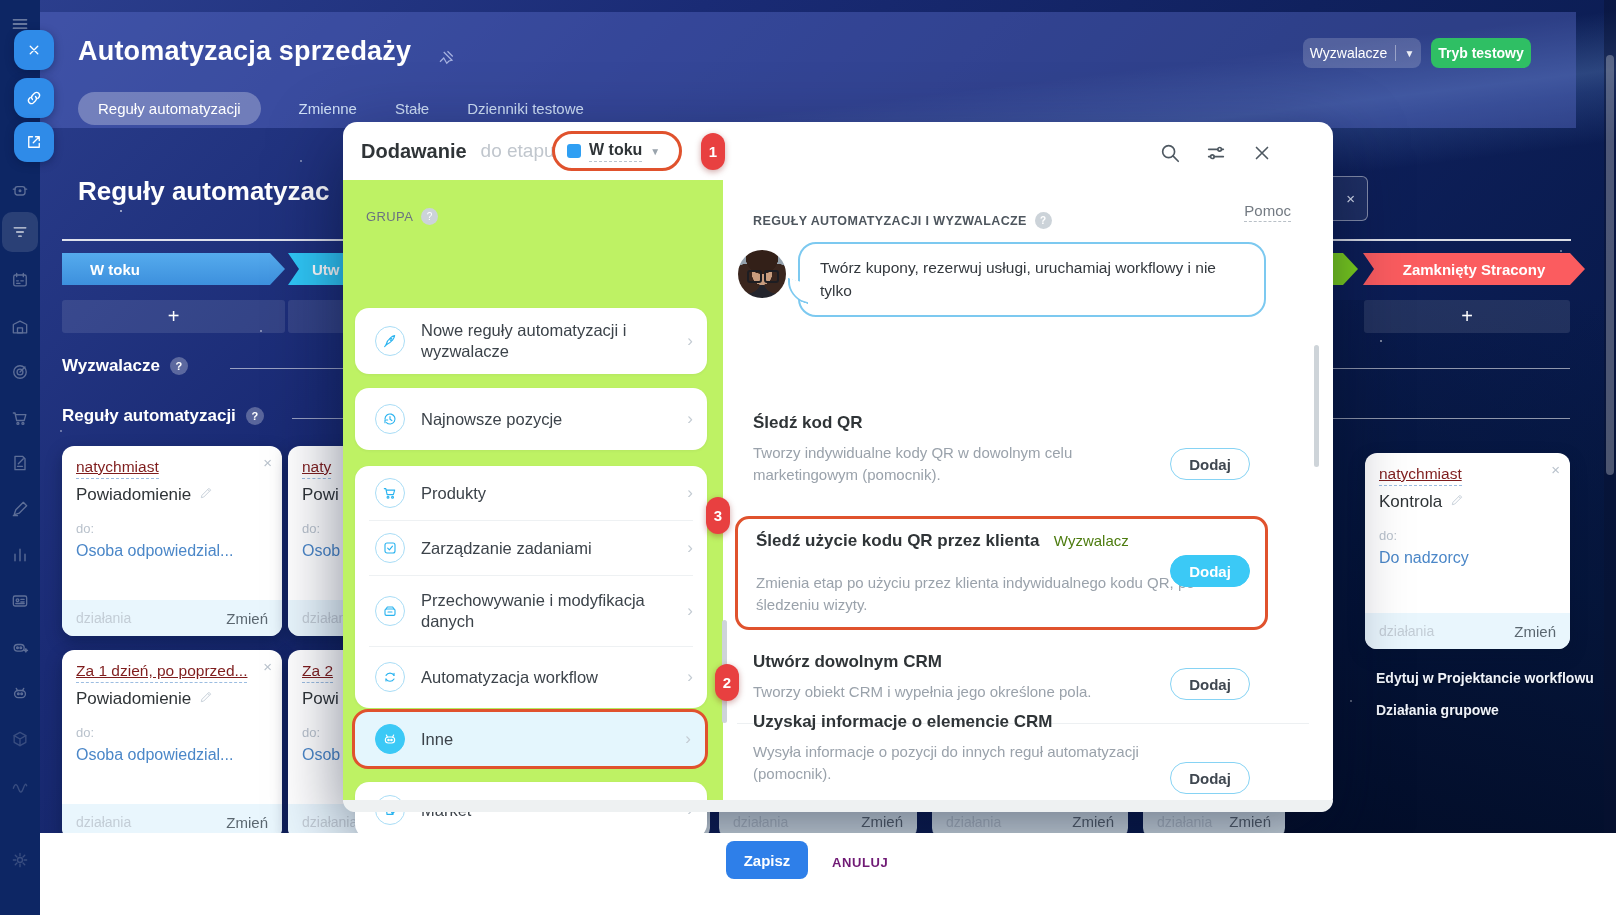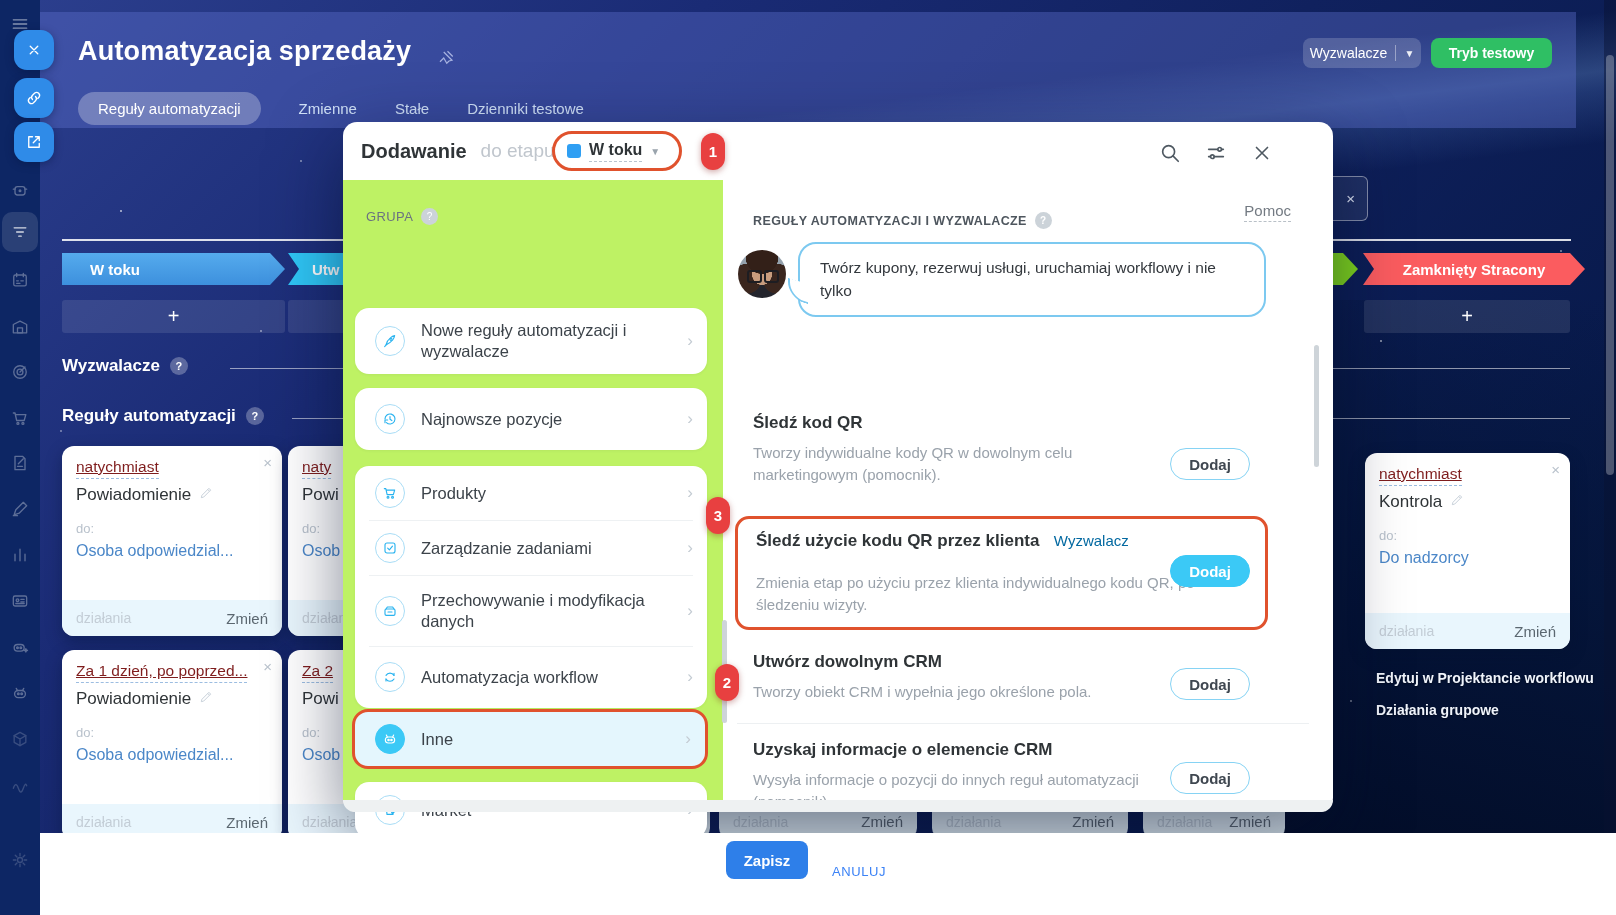--- a/index.html
+++ b/index.html
@@ -31,21 +31,21 @@
   .page-title{left:78px;top:36px;color:#fff;font-size:27px;font-weight:bold;letter-spacing:.2px;display:flex;align-items:center;gap:26px;}
   .pin{width:18px;height:18px;opacity:.75;} .pin svg{width:18px;height:18px;stroke:#cdd6f7;fill:none;stroke-width:1.6;}
   .tabs{left:78px;top:92px;display:flex;align-items:center;gap:38px;height:33px;}
   .tab{color:#cfe0f7;font-size:15px;cursor:pointer;white-space:nowrap;}
   .tab.active{background:rgba(255,255,255,.28);color:#fff;border-radius:17px;padding:8px 20px;}
   .hdr-btn{top:38px;height:30px;border-radius:8px;display:flex;align-items:center;justify-content:center;
     font-size:14px;color:#fff;cursor:pointer;}
   .ext{left:1303px;width:118px;background:rgba(255,255,255,.18);gap:8px;}
   .ext .sep{width:1px;height:16px;background:rgba(255,255,255,.4);}
   .ext .car{font-size:10px;opacity:.9;}
-  .test{left:1431px;width:121px;background:#2fbf64;font-weight:bold;}
+  .test{left:1431px;width:100px;background:#2fbf64;font-weight:bold;}
   
   .board-heading{left:78px;top:176px;color:#fff;font-size:26px;font-weight:bold;}
   .hline{height:2px;background:rgba(255,255,255,.85);}
   .sec-label{color:#fff;font-size:17px;font-weight:bold;display:flex;align-items:center;gap:10px;}
   .qmark{width:18px;height:18px;border-radius:50%;background:rgba(255,255,255,.28);color:#fff;font-size:11px;
     display:inline-flex;align-items:center;justify-content:center;}
   .sline{height:1px;background:rgba(255,255,255,.55);}
   .col-head{top:253px;height:32px;color:#fff;font-size:15px;font-weight:bold;display:flex;align-items:center;}
   .arrow-r{clip-path:polygon(0 0,calc(100% - 15px) 0,100% 50%,calc(100% - 15px) 100%,0 100%);}
   .arrow-b{clip-path:polygon(0 0,calc(100% - 15px) 0,100% 50%,calc(100% - 15px) 100%,0 100%,11px 50%);}
@@ -111,35 +111,35 @@
       linear-gradient(180deg,#8d9aa6,#aab6bf);}
   .avatar::after{content:"";position:absolute;left:9px;top:20px;width:11px;height:9px;border:2px solid #1d1d22;border-radius:3px;
     box-shadow:17px 0 0 -2px #fff0,0 0 0 0 #0000; }
   .avatar::before{content:"";position:absolute;left:26px;top:20px;width:11px;height:9px;border:2px solid #1d1d22;border-radius:3px;}
   .bubble{position:absolute;left:75px;top:62px;width:468px;min-height:44px;border:2px solid #7cc9f0;border-radius:18px;
     background:#fff;padding:12px 20px;box-sizing:border-box;font-size:15.5px;color:#33383d;line-height:1.5;}
   .bubble::before{content:"";position:absolute;left:-12px;bottom:14px;width:18px;height:18px;background:#fff;
     border-left:2px solid #7cc9f0;border-bottom:2px solid #7cc9f0;border-bottom-left-radius:16px;transform:skewY(18deg);}
   .r-item{position:absolute;left:30px;width:590px;}
   .ri-title{font-size:17px;font-weight:bold;color:#2f3437;}
-  .ri-tag{font-size:15px;color:#0369a1;font-weight:normal;margin-left:10px;}
+  .ri-tag{font-size:15px;color:#4d7c0f;font-weight:normal;margin-left:10px;}
   .ri-desc{font-size:15px;color:#9aa2ab;line-height:1.45;margin-top:9px;}
   .dodaj{position:absolute;width:78px;height:30px;border:1.5px solid #86d3f4;border-radius:16px;background:#fff;
     color:#3f4750;font-size:15px;font-weight:bold;display:flex;align-items:center;justify-content:center;cursor:pointer;}
   .dodaj.fill{background:#3bc9f6;border-color:#3bc9f6;color:#fff;}
   .r-div{position:absolute;left:14px;right:24px;height:1px;background:#edf0f2;}
   .hl-box{position:absolute;left:12px;top:336px;width:533px;height:114px;border:3.5px solid #e0522d;border-radius:14px;
     background:#fff;box-sizing:border-box;z-index:5;}
   .rl-scroll{position:absolute;right:14px;top:165px;width:5px;height:122px;border-radius:3px;background:#ced4d9;}
   .m-bottom{position:absolute;left:0;right:0;bottom:0;height:12px;background:#eef1f2;border-radius:0 0 14px 14px;}
   
   .bottombar{left:40px;top:833px;width:1576px;height:82px;background:#fff;z-index:25;}
   .save{position:absolute;left:686px;top:8px;width:82px;height:38px;background:#2e7fe9;border-radius:8px;color:#fff;
     font-size:15px;font-weight:bold;display:flex;align-items:center;justify-content:center;cursor:pointer;}
-  .cancel{position:absolute;left:792px;top:31px;font-size:13px;font-weight:normal;color:#3b82f6;letter-spacing:.6px;cursor:pointer;}
+  .cancel{position:absolute;left:792px;top:22px;font-size:13px;font-weight:bold;color:#701a75;letter-spacing:.6px;cursor:pointer;}
   
   .pg-track{right:0;top:0;width:12px;height:833px;background:rgba(8,18,48,.45);z-index:45;}
   .pg-thumb{position:absolute;right:2px;top:55px;width:8px;height:420px;border-radius:4px;background:rgba(255,255,255,.28);}
 </style>
 </head>
 <body>
 
 <div class="stage">
   <div class="abs aurora"></div>
   <div class="abs ocean"></div>
@@ -160,20 +160,21 @@
   </div>
   <div class="abs hdr-btn ext">
     <span>Wyzwalacze</span>
     <span class="sep"></span>
     <span class="car">▼</span>
   </div>
   <div class="abs hdr-btn test">
     <span>Tryb testowy</span>
   </div>
 
+  <div class="abs board-heading">Reguły automatyzac</div>
   <div class="abs hline" style="left:62px;top:239px;width:281px;"></div>
   <div class="abs hline" style="left:1333px;top:239px;width:238px;"></div>
 
   <div class="abs col-head arrow-r" style="left:62px;width:223px;background:linear-gradient(180deg,#55abed,#3d90dd);padding-left:28px;box-sizing:border-box;">
     <span>W toku</span>
   </div>
   <div class="abs col-head arrow-b" style="left:288px;width:110px;background:#2fc6f5;padding-left:24px;box-sizing:border-box;">
     <span>Utw</span>
   </div>
   <div class="abs col-head arrow-r" style="left:1282px;width:76px;background:#7ed41d;"></div>
@@ -483,21 +484,21 @@
         <div class="dodaj fill" style="right:15px;top:36px;">Dodaj</div>
       </div>
 
       <div class="r-item" style="top:472px;">
         <div class="ri-title">Utwórz dowolnym CRM</div>
         <div class="ri-desc" style="max-width:520px;">Tworzy obiekt CRM i wypełnia jego określone pola.</div>
       </div>
       <div class="dodaj" style="right:83px;top:488px;">Dodaj</div>
       <div class="r-div" style="top:543px;"></div>
 
-      <div class="r-item" style="top:560px;">
+      <div class="r-item" style="top:532px;">
         <div class="ri-title">Uzyskaj informacje o elemencie CRM</div>
         <div class="ri-desc" style="max-width:430px;">Wysyła informacje o pozycji do innych reguł automatyzacji (pomocnik).</div>
       </div>
       <div class="dodaj" style="right:83px;top:582px;">Dodaj</div>
       <div class="r-div" style="top:658px;"></div>
 
       <div class="rl-scroll"></div>
     </div>
 
     <div class="nbadge" style="left:363px;top:375px;">3</div>

